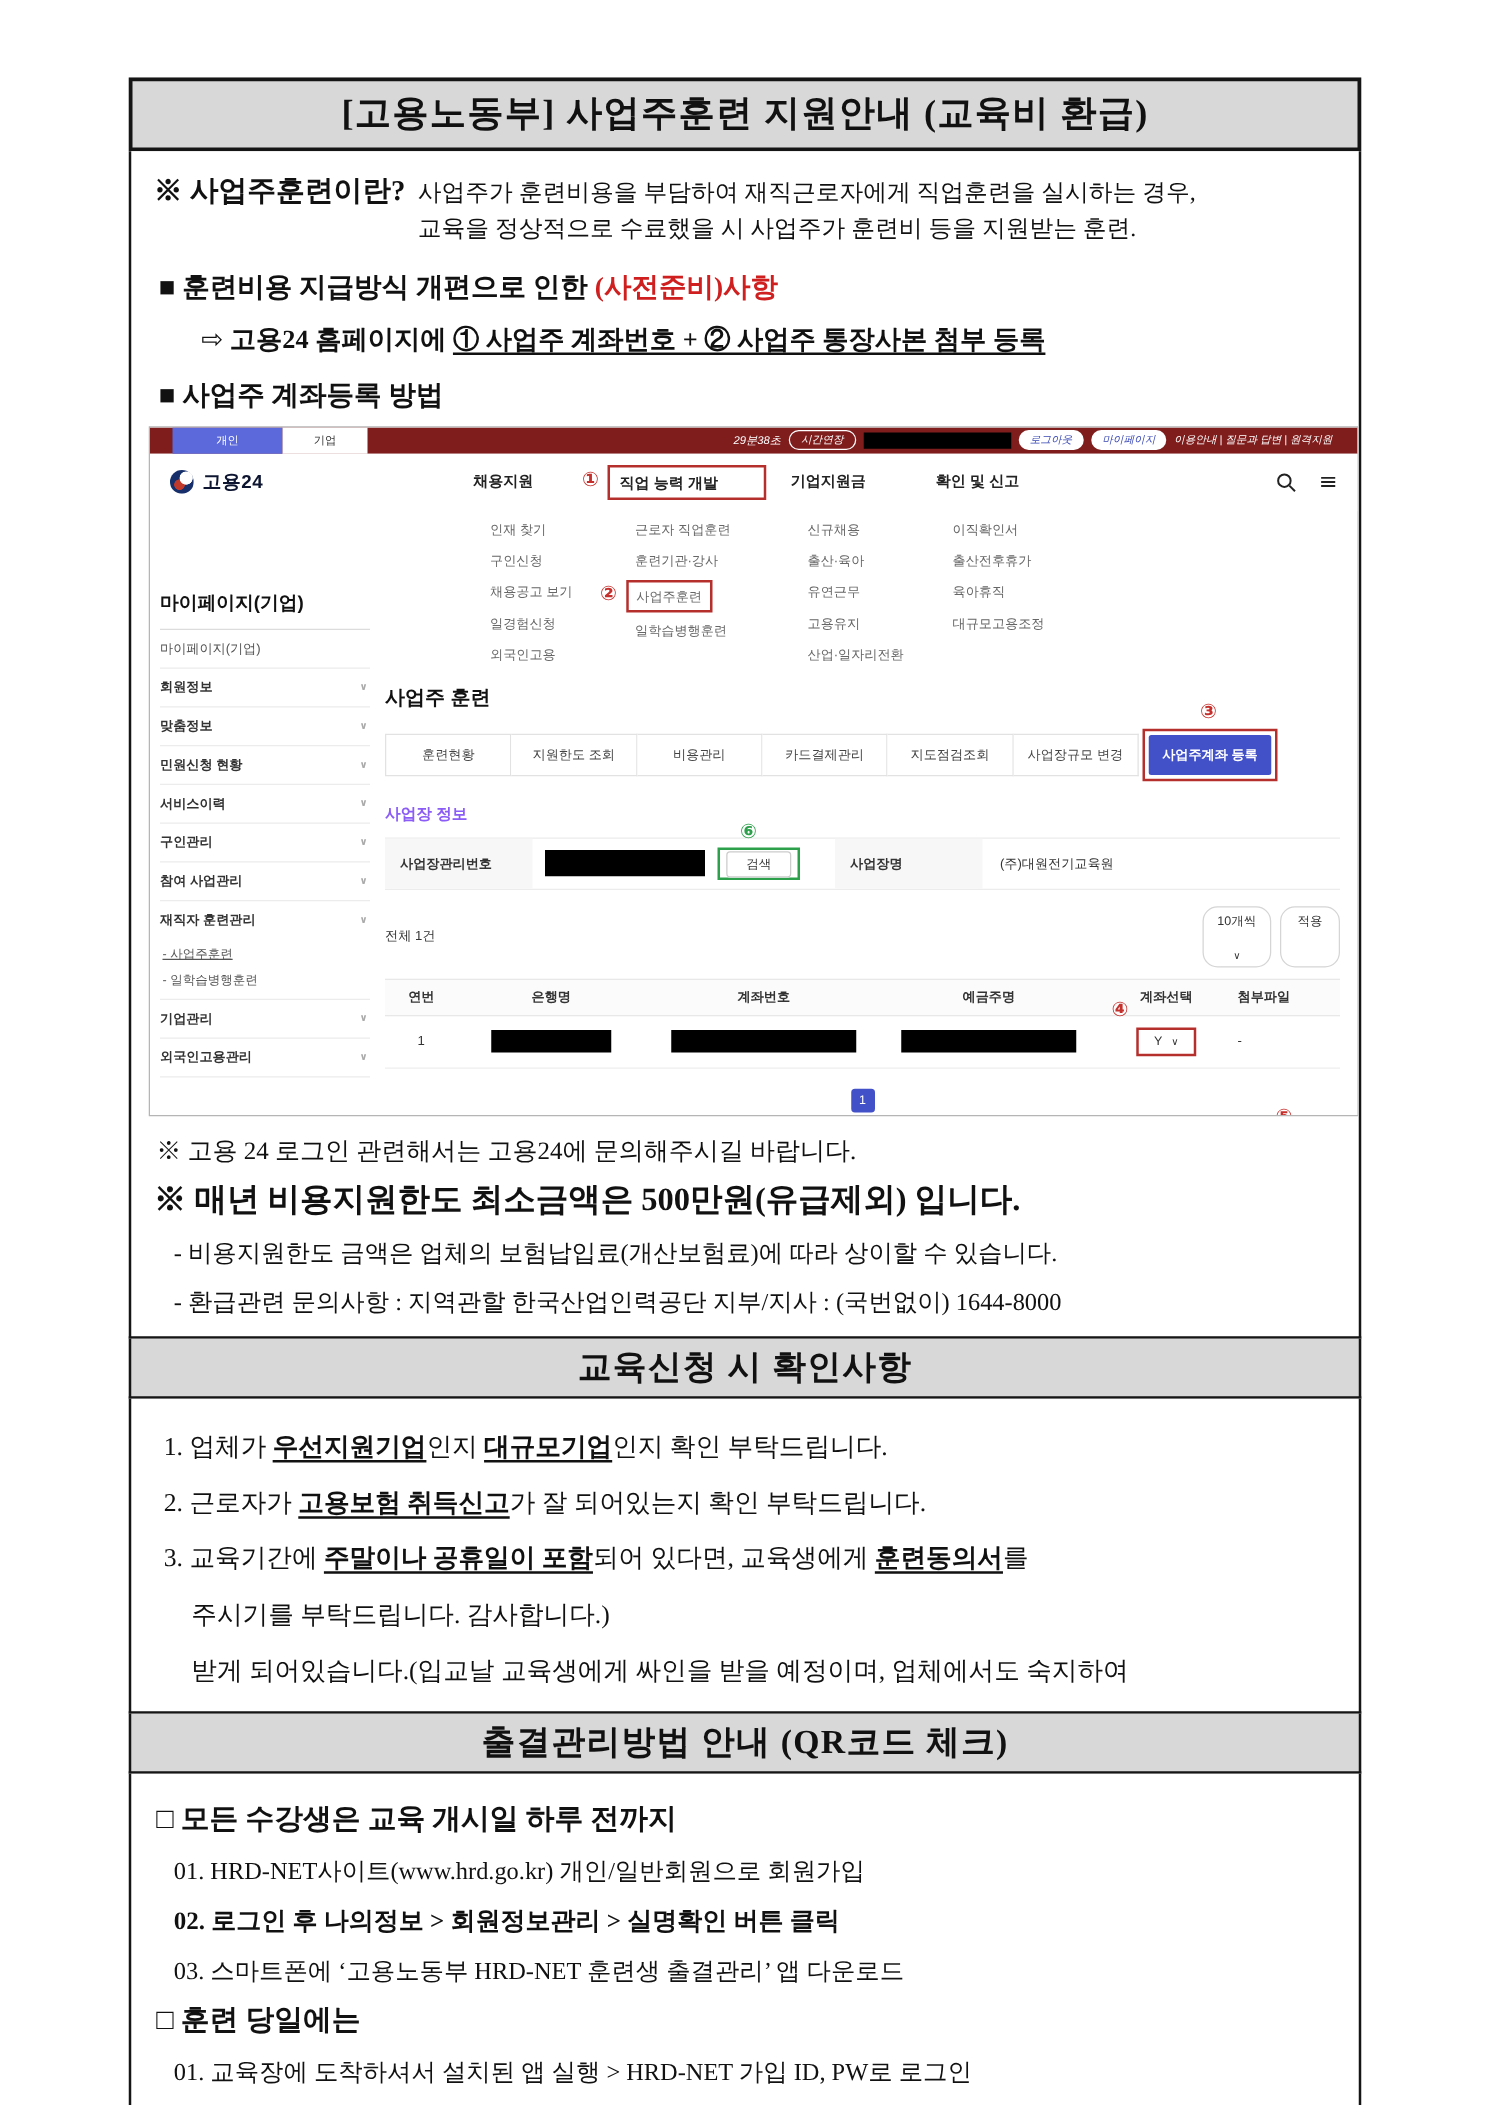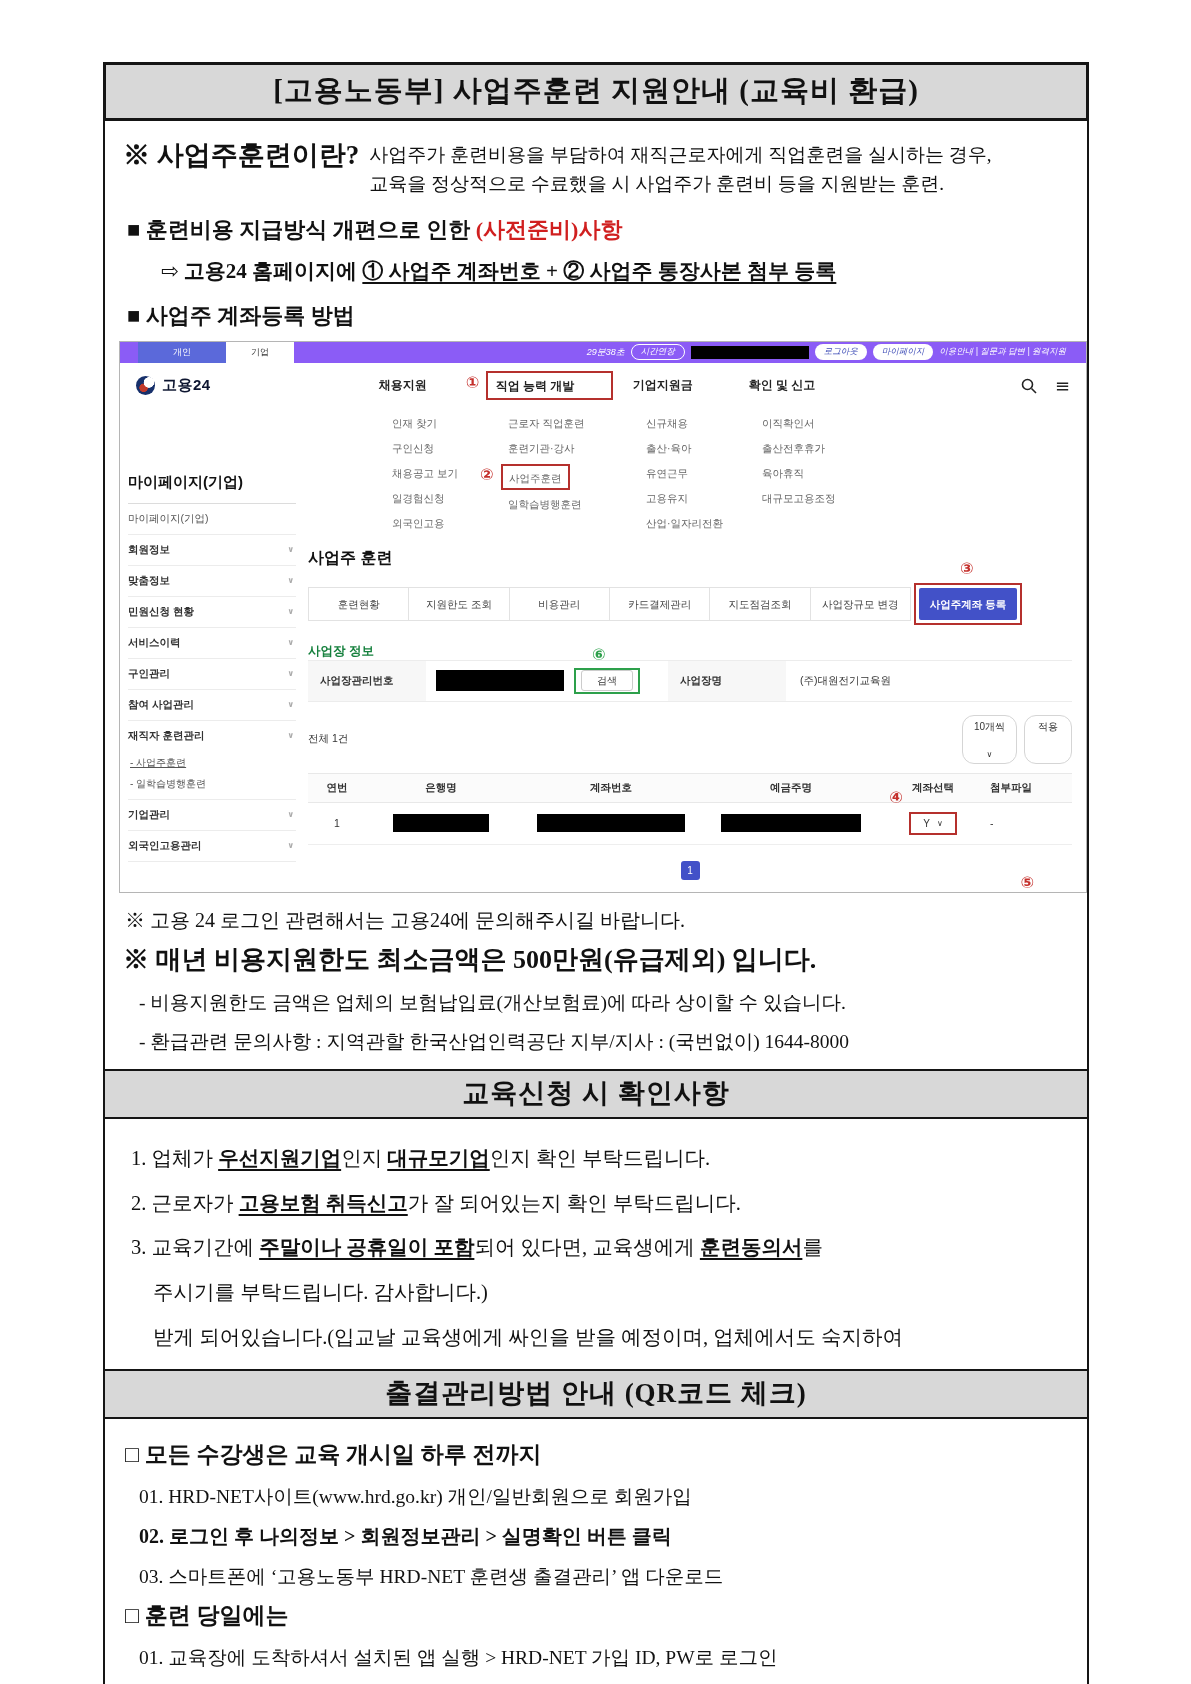--- a/index.html
+++ b/index.html
@@ -8,21 +8,21 @@
   .doc { position:absolute; left:103px; top:62px; width:986px; }
 
   
   .title-box { border:3px solid #151515; background:#d8d8d8; text-align:center;
     font-size:29px; font-weight:bold; padding:6px 0 7px; letter-spacing:1px; }
   .box { border:2px solid #151515; border-top:none; background:#fff; padding:10px 12px 14px; }
   .sec-hdr { border:2px solid #151515; border-top:none; background:#d8d8d8; text-align:center;
     font-size:27px; font-weight:bold; padding:4px 0 6px; letter-spacing:1px; }
 
   .intro-row { display:flex; margin:6px 2px 0 6px; }
-  .intro-label { font-size:27px; font-weight:bold; white-space:nowrap; margin-right:10px; }
+  .intro-label { font-size:23px; font-weight:bold; white-space:nowrap; margin-right:10px; }
   .intro-text { font-size:19px; line-height:1.55; padding-top:3px; }
   .b-line { font-size:22px; font-weight:bold; margin:16px 0 0 10px; }
   .red { color:#d01f1f; }
   .arrow-line { font-size:21px; font-weight:bold; margin:12px 0 0 44px; }
   .arrow-glyph { font-family:"DejaVu Sans",sans-serif; font-weight:normal; }
   .u { text-decoration:underline; text-underline-offset:4px; }
 
   .note1 { font-size:20px; margin:14px 0 0 8px; }
   .note2 { font-size:26px; font-weight:bold; margin:8px 0 0 6px; }
   .dash { font-size:19.5px; margin:12px 0 0 22px; }
@@ -35,21 +35,21 @@
   .att { margin:4px 0 2px 8px; }
   .att-head { font-size:23px; font-weight:bold; margin-top:10px; }
   .att-item { font-size:19.5px; margin:13px 0 0 14px; }
   .att-item.bold { font-weight:bold; font-size:20px; }
 
   
   .shot { position:relative; margin:10px 0 0 2px; width:968px; height:552px;
     border:1px solid #b5b5b5; background:#fff; overflow:hidden;
     font-family:"Liberation Sans","DejaVu Sans",sans-serif; color:#333; }
 
-  .topbar { height:21px; background:#8b5cf6; display:flex; align-items:stretch;
+  .topbar { height:21px; background:#7f1d1d; display:flex; align-items:stretch;
     color:#fff; font-size:9px; }
   .tb-tab { display:flex; align-items:center; justify-content:center; }
   .tb-personal { width:88px; background:#5b69da; margin-left:18px; }
   .tb-company { width:68px; background:#fff; color:#333; }
   .tb-right { margin-left:auto; display:flex; align-items:center; gap:6px; padding-right:20px;font-style:italic; }
   .pill-outline { border:1px solid #fff; border-radius:9px; padding:1px 9px; font-size:8.5px; }
   .pill-fill { background:#fff; color:#3a49b5; border-radius:9px; padding:2px 9px; font-size:8.5px; }
   .redact-top { width:118px; height:13px; background:#000; }
   .tb-links { font-size:8.5px; }
 
@@ -88,21 +88,21 @@
 
   .h-biz { font-size:16px; font-weight:800; color:#111; margin:6px 0 14px; }
   .tabwrap { display:flex; align-items:center; width:714px; position:relative; }
   .tab { flex:1; height:34px; line-height:33px; text-align:center; background:#fff;
     border:1px solid #e2e2e2; border-left:none; font-size:10.5px; color:#444; white-space:nowrap; }
   .tab:first-child { border-left:1px solid #e2e2e2; }
   .tab-active-wrap { position:relative; border:2px solid #b5302d; padding:3px; margin-left:3px; background:#fff; }
   .tab-active { display:block; width:98px; height:32px; line-height:32px; background:#4251c8;
     color:#fff; font-weight:700; text-align:center; font-size:10.5px; border-radius:2px; }
 
-  .h-info { font-size:12.5px; font-weight:800; color:#15803d; margin:18px 0 0; }
+  .h-info { font-size:12.5px; font-weight:800; color:#8b5cf6; margin:18px 0 10px; }
   .form-row { display:flex; align-items:stretch; height:42px; border-top:1px solid #ececec;
     border-bottom:1px solid #ececec; font-size:10.5px; }
   .f-label { width:118px; background:#f7f7f7; display:flex; align-items:center;
     padding-left:12px; font-weight:700; color:#333; }
   .f-zone { width:242px; display:flex; align-items:center; gap:10px; padding-left:10px; }
   .redact-input { width:128px; height:21px; background:#000; }
   .green-wrap { position:relative; border:2px solid #2da04b; padding:4px 5px; }
   .btn-search { border:1px solid #ccc; border-radius:3px; background:#fff; font-size:10px;
     padding:4px 15px; color:#333; }
   .f-value { flex:1; display:flex; align-items:center; padding-left:14px; color:#333; }

